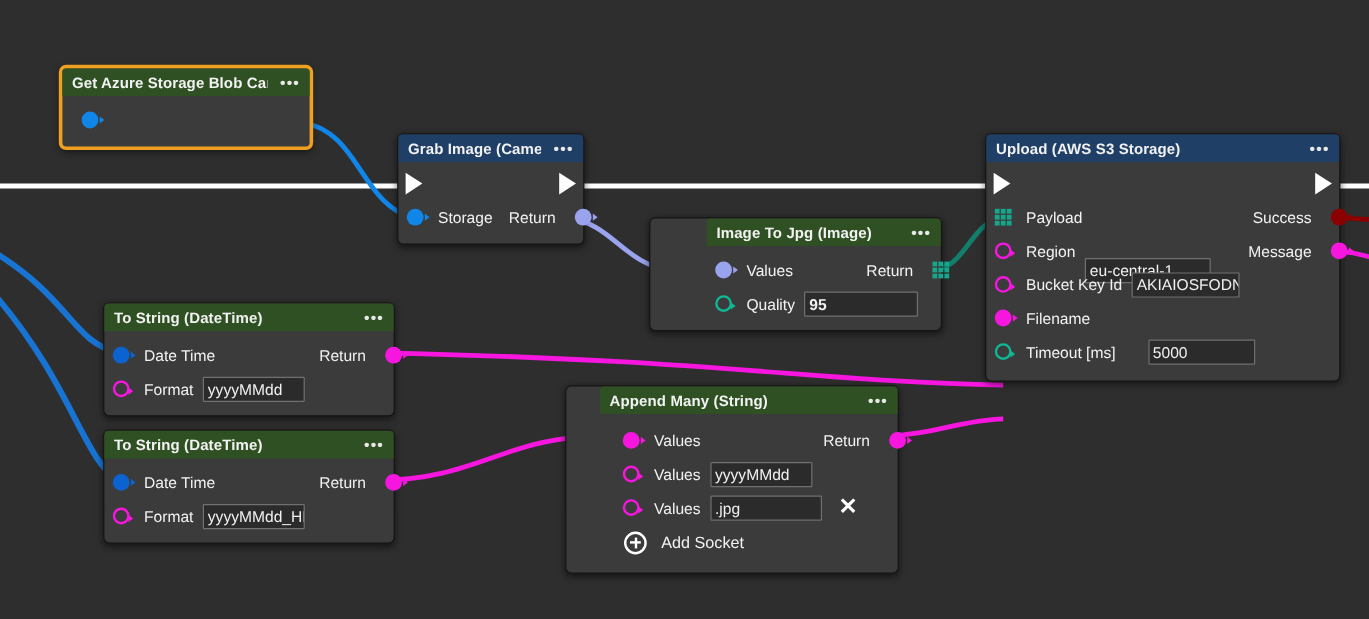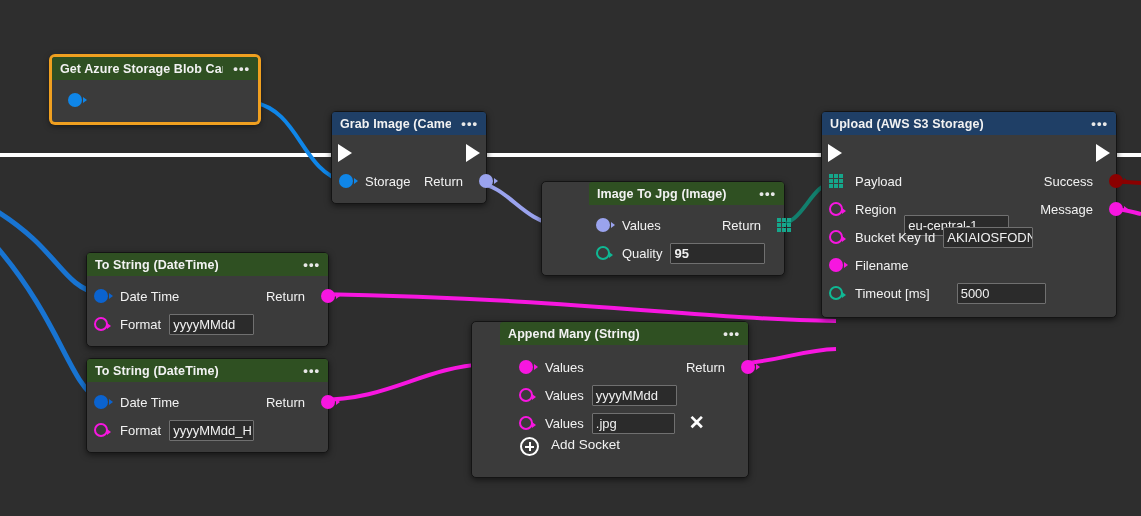--- a/index.html
+++ b/index.html
@@ -132,21 +132,21 @@
   }
 
   
   .x-btn {
     margin-left: 14px;
     font-size: 19px; font-weight: bold;
     color: #ffffff; line-height: 14px;
     cursor: pointer;
   }
   .add-socket-row {
-    display: flex; 
+    display: flex; align-items: center;
     padding-left: 8px; height: 30px;
     font-size: 13.5px;
   }
   .plus-icon {
     width: 19px; height: 19px; border-radius: 50%;
     border: 2px solid #ffffff;
     position: relative; margin-right: 12px;
     flex: 0 0 19px;
   }
   .plus-icon::before, .plus-icon::after {
@@ -300,21 +300,21 @@
         <span class="sock s-fill c-magenta rightside" style="margin-right:-7px;"></span>
       </div>
       <div class="row">
         <span class="sock s-hollow c-magenta-h left" style="margin-left:-1px;"></span>
         <span class="lbl">Values</span>
         <span class="field" style="width:85px;">yyyyMMdd</span>
       </div>
       <div class="row">
         <span class="sock s-hollow c-magenta-h left" style="margin-left:-1px;"></span>
         <span class="lbl">Values</span>
-        <span class="field" style="width:83px;">.jpg</span>
+        <span class="field" style="width:93px;">.jpg</span>
         <span class="x-btn">✕</span>
       </div>
       <div class="add-socket-row">
         <span class="plus-icon"></span>
         <span>Add Socket</span>
       </div>
     </div>
   </div>
 
   <div class="node" style="left:821px; top:111px; width:296px;">

